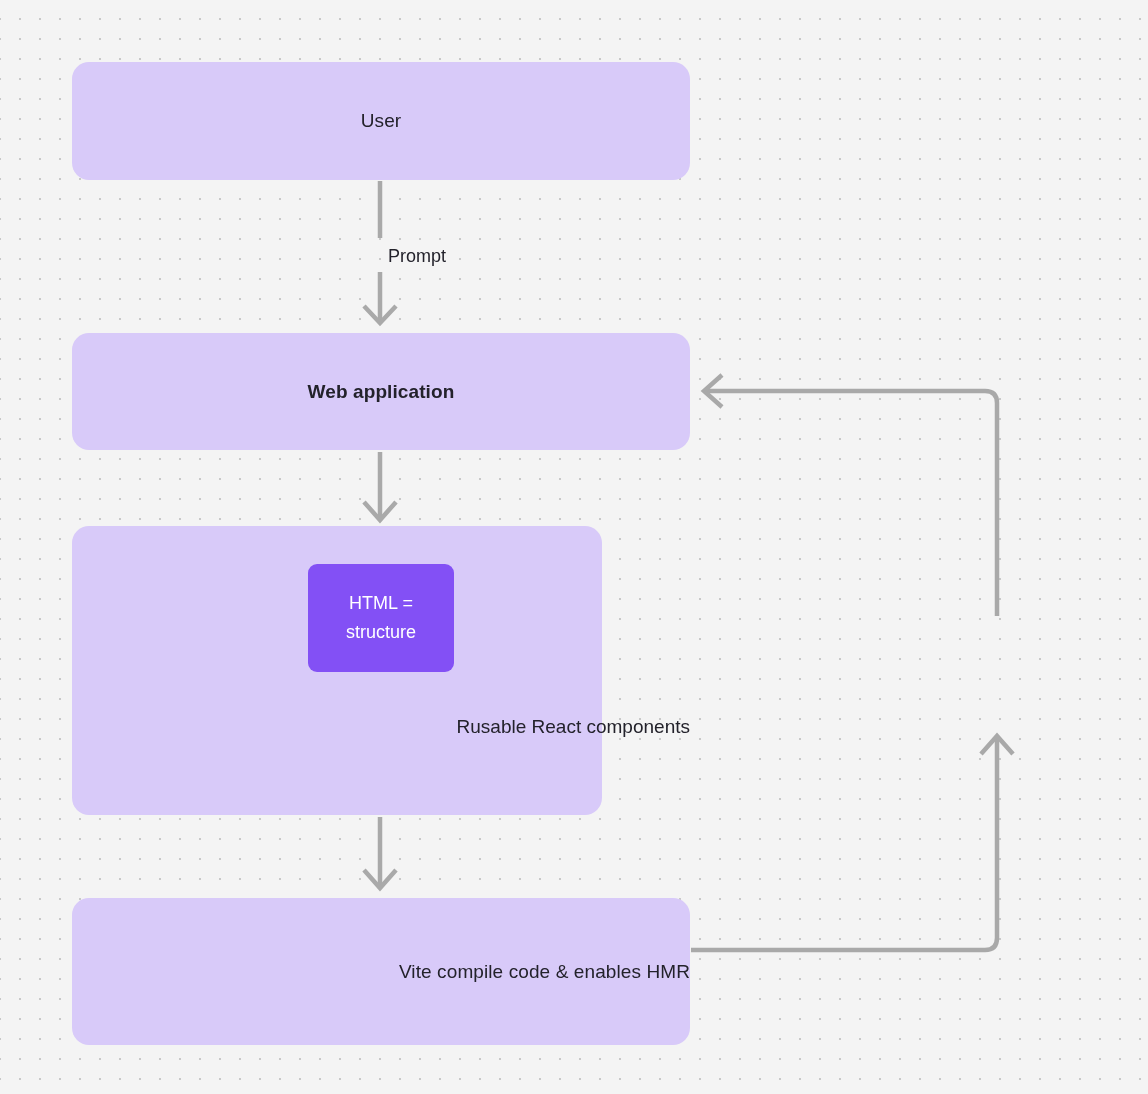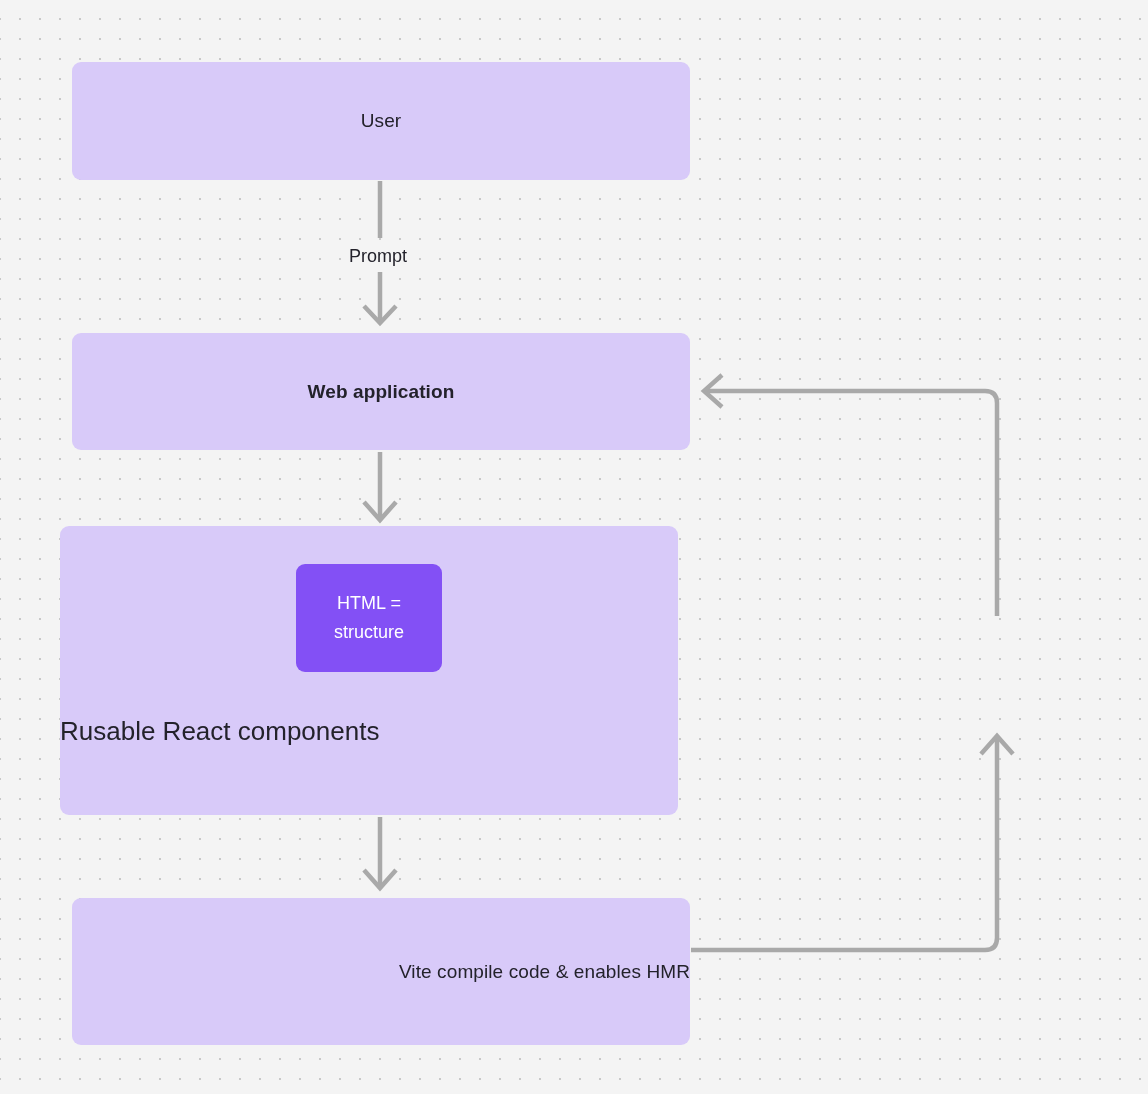--- a/index.html
+++ b/index.html
@@ -19,36 +19,36 @@
     height: 1094px;
     background-color: #f4f4f4;
     background-image: radial-gradient(circle, #c9c9c9 1.1px, rgba(0,0,0,0) 1.3px);
     background-size: 20px 20px;
     background-position: 10px 9px;
   }
   .node {
     position: absolute;
     box-sizing: border-box;
     background-color: #d8caf9;
-    border-radius: 9px;
+    border-radius: 17px;
     display: flex;
     align-items: center;
     justify-content: center;
   }
   .node-label {
     color: #23222b;
     font-size: 19px;
     line-height: 1.35;
     text-align: center;
     letter-spacing: 0.1px;
   }
   
   #node-user      { left: 72px;  top: 62px;  width: 618px; height: 118px; }
   #node-webapp    { left: 72px;  top: 333px; width: 618px; height: 117px; font-weight: bold; }
-  #node-reusable  { left: 60px;  top: 526px; width: 618px; height: 289px;
+  #node-reusable  { left: 72px;  top: 526px; width: 530px; height: 289px;
                     display: block; }
   #node-vite      { left: 72px;  top: 898px; width: 618px; height: 147px; justify-content: flex-end; }
   #node-render    { left: 903px; top: 617px; width: 189px; height: 110px; }
 
   
   .sub-row {
     position: absolute;
     left: 0; top: 38px;
     width: 618px;
     display: flex;
@@ -68,23 +68,23 @@
   .sub-box-label {
     color: #ffffff;
     font-size: 18px;
     line-height: 1.6;
     text-align: center;
   }
   .reusable-caption {
     position: absolute;
     left: 0; top: 190px;
     width: 618px;
-    text-align: left;
+    text-align: right;
     color: #23222b;
-    font-size: 26px;
+    font-size: 19px;
   }
 
   
   #connectors {
     position: absolute;
     left: 0; top: 0;
     width: 1148px;
     height: 1094px;
     pointer-events: none;
   }
@@ -102,20 +102,21 @@
     stroke-linecap: butt;
     stroke-linejoin: miter;
   }
   .edge-label {
     position: absolute;
     color: #23222b;
     font-size: 18px;
     background-color: #f4f4f4;
     padding: 1px 5px;
     white-space: nowrap;
+    margin-left: 39px;
   }
   #label-prompt { left: 344px; top: 245px; }
 </style>
 </head>
 <body>
 
 <div id="canvas">
 
   <svg id="connectors" viewBox="0 0 1148 1094" width="1148" height="1094">
 

